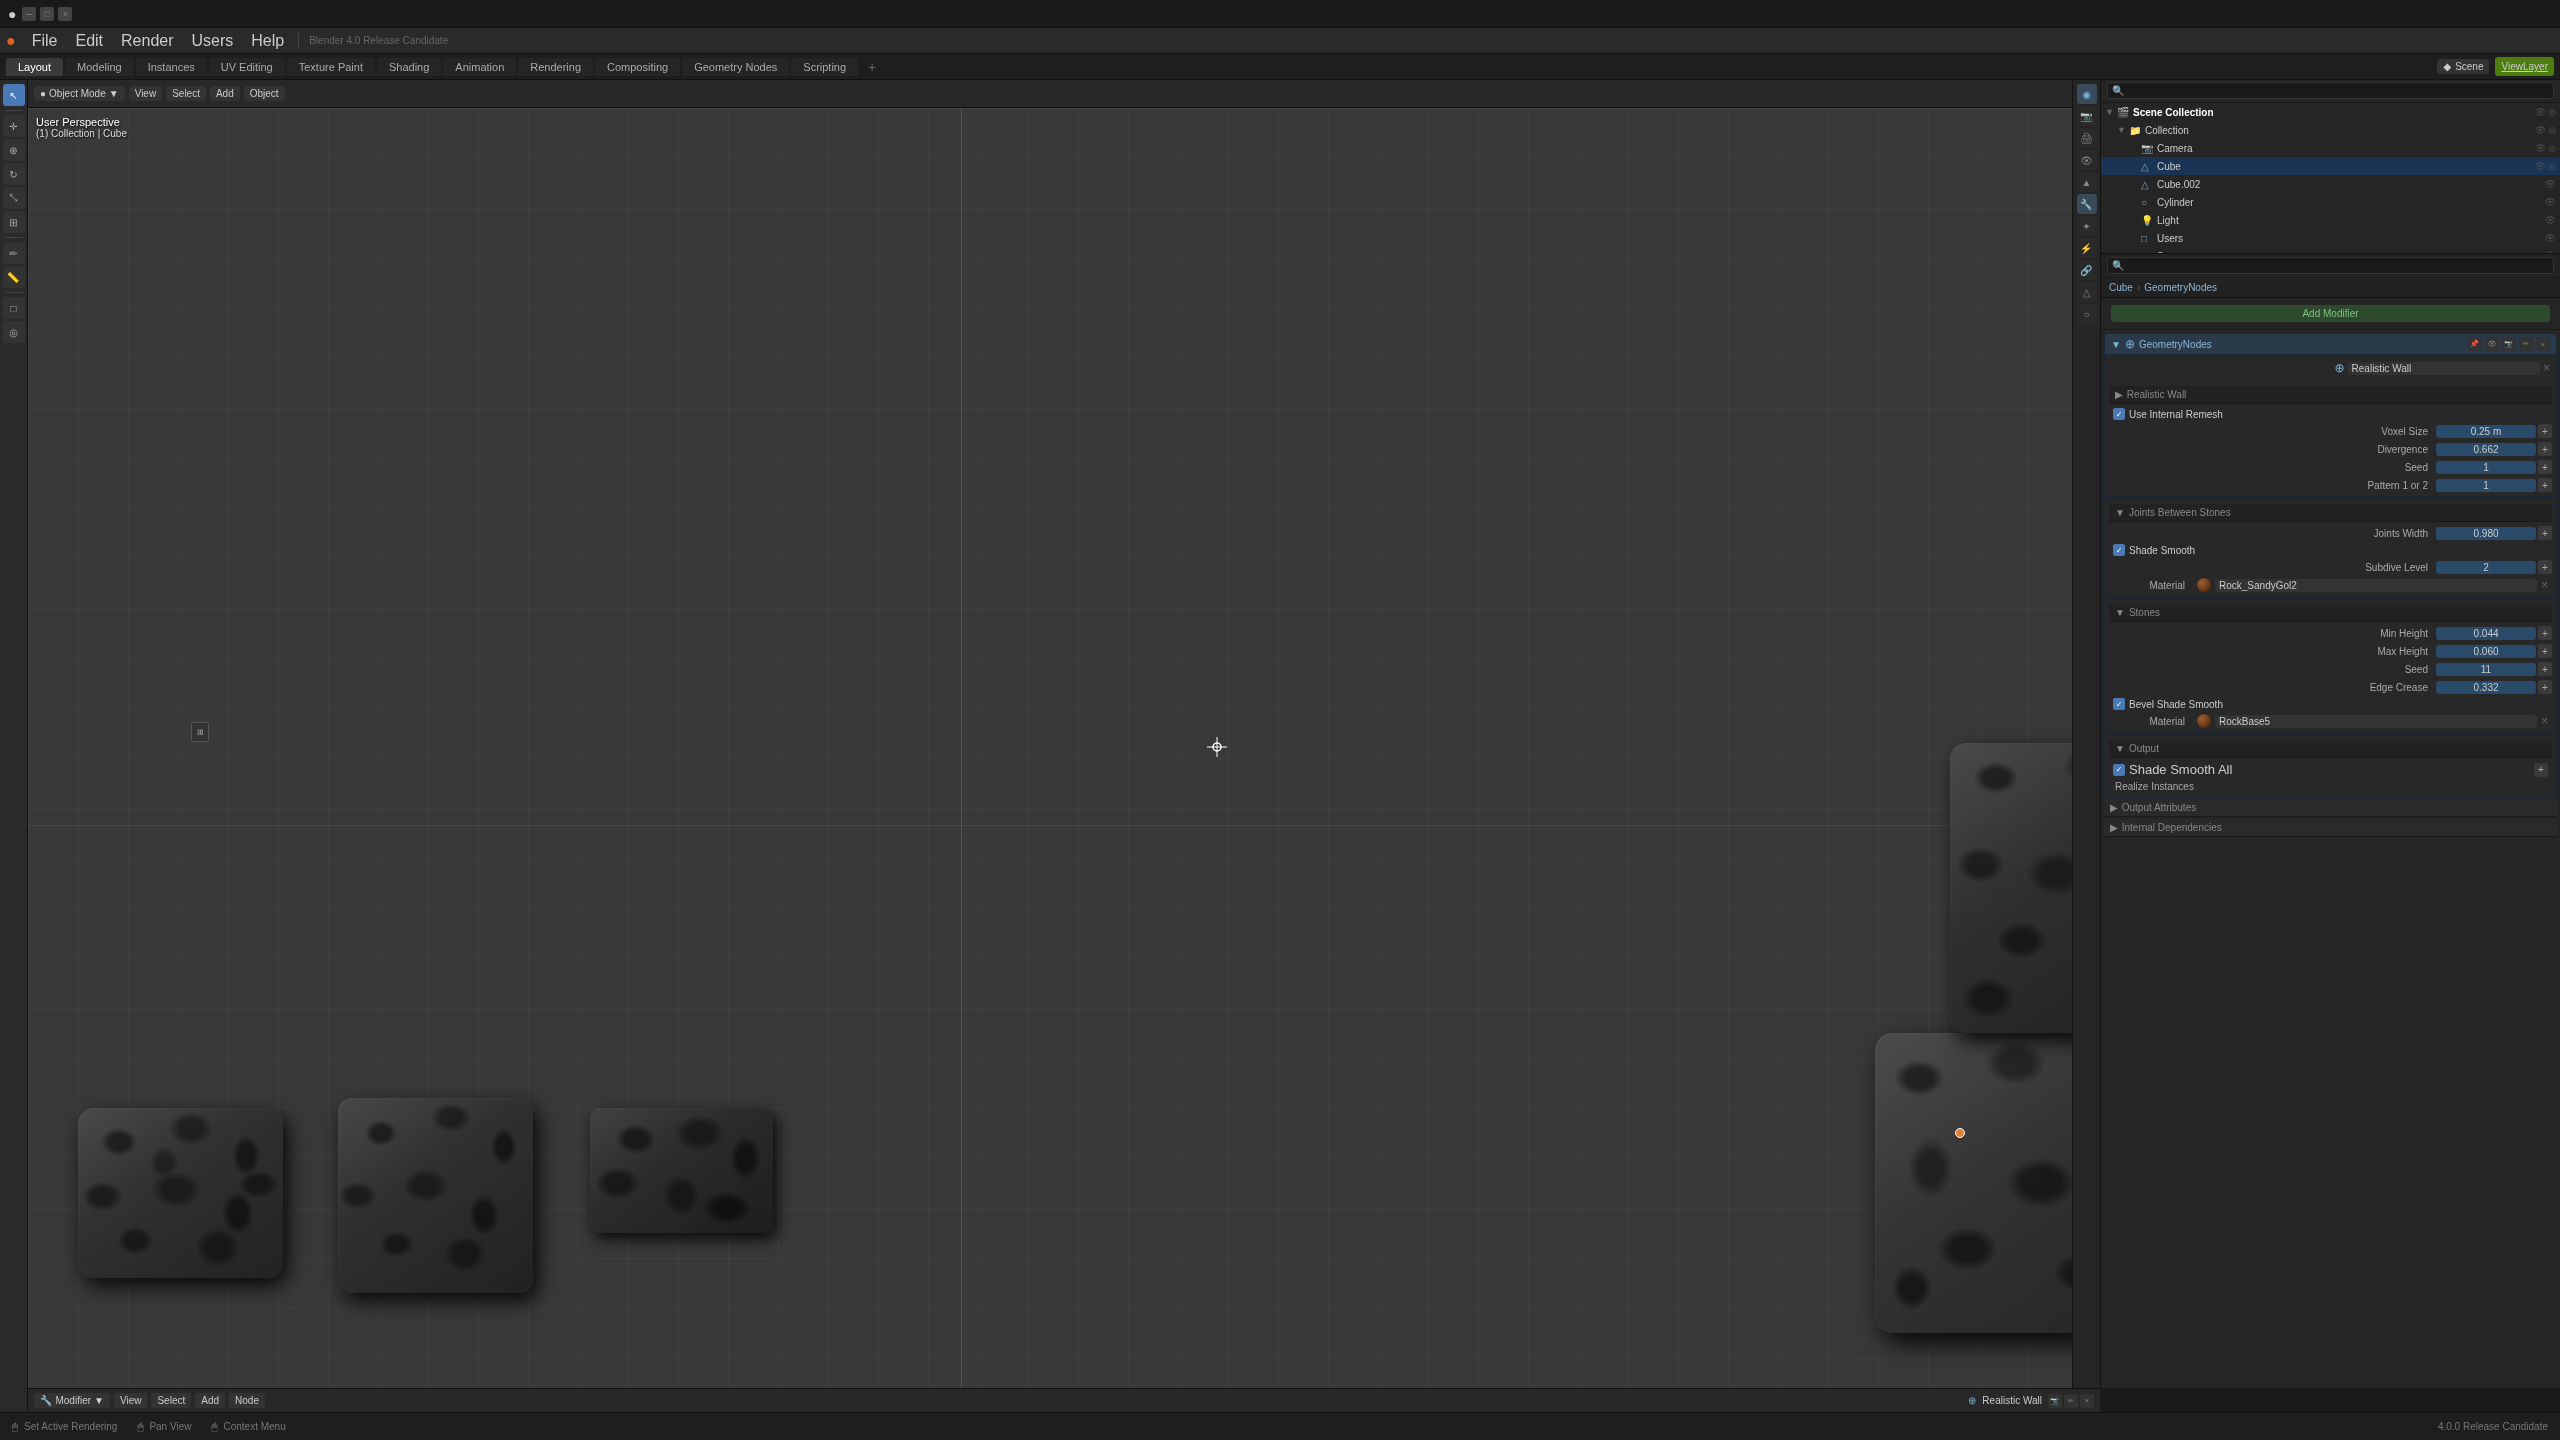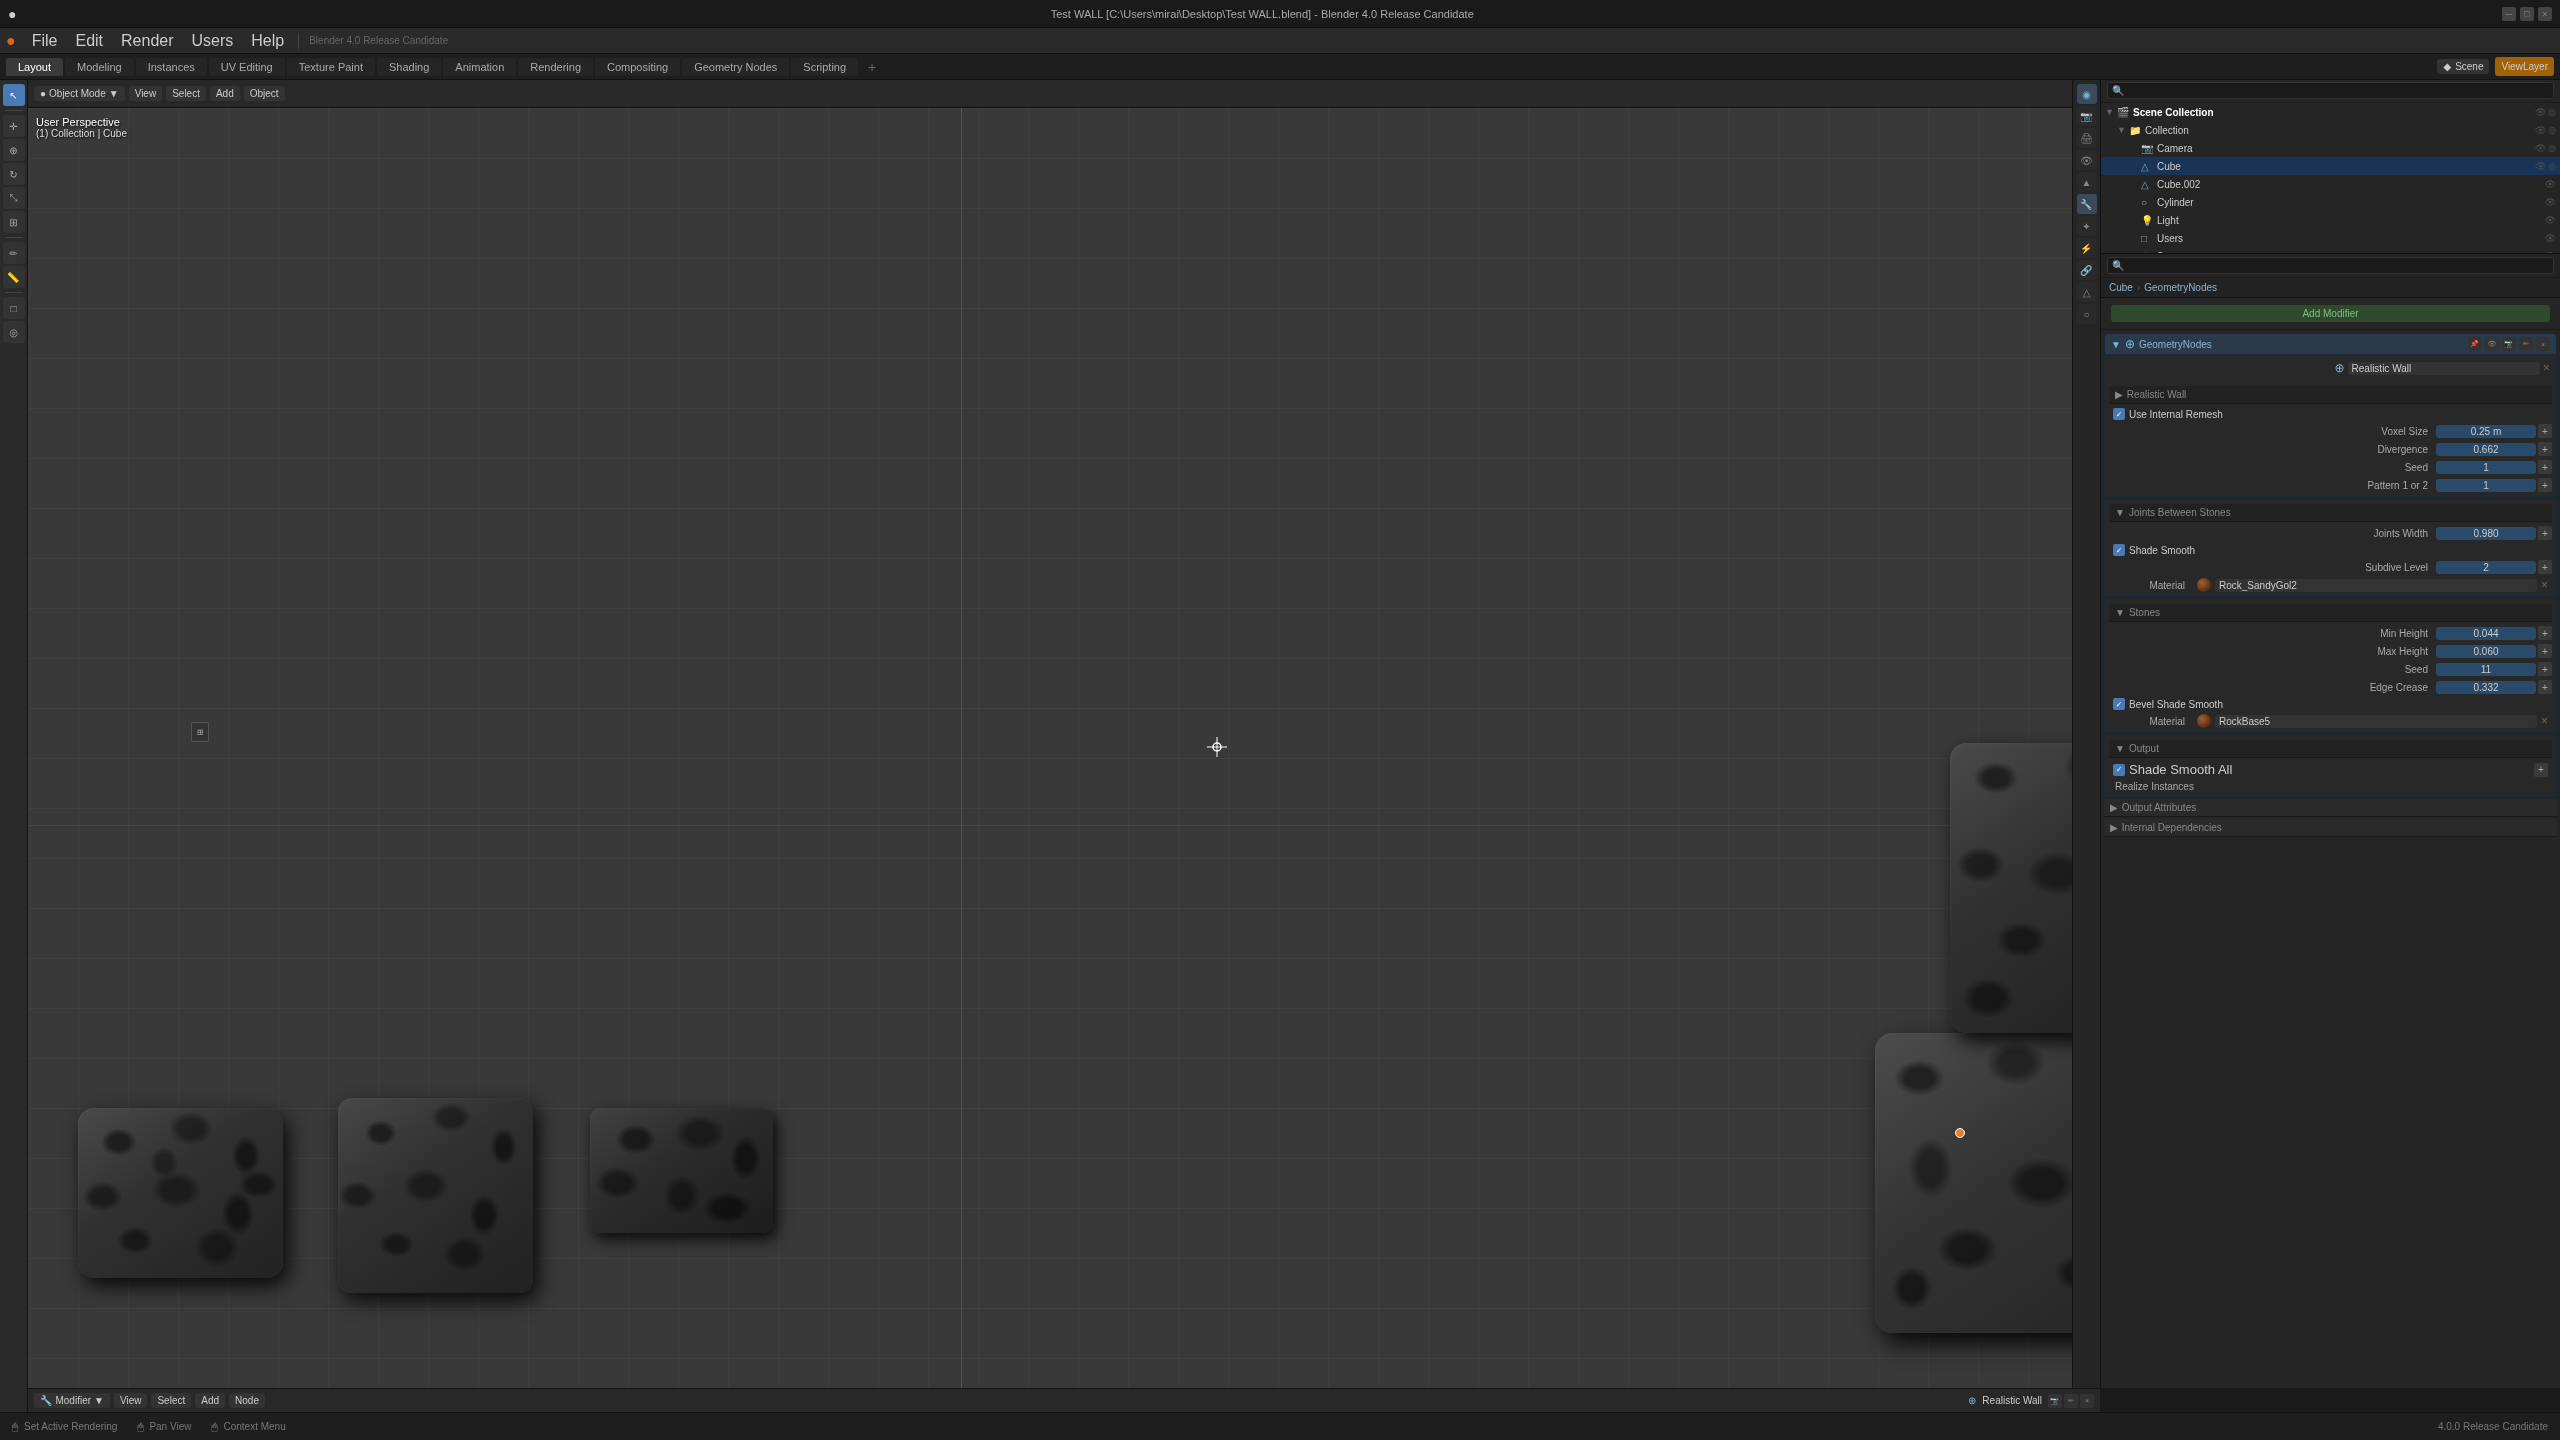--- a/index.html
+++ b/index.html
@@ -364,21 +364,20 @@
       color: #aaa;
       cursor: pointer;
       margin-left: 2px;
     }
   </style>
 </head>
 <body>
 
 <div id="titlebar">
   <span style="font-size:14px;margin-right:6px;">●</span>
-  <span style="font-size:11px;color:#aaa;flex:1;text-align:center;">Test WALL [C:\Users\mirai\Desktop\Test WALL.blend] - Blender 4.0 Release Candidate</span>
   <div style="display:flex;gap:4px;">
     <div style="width:14px;height:14px;background:#444;border-radius:2px;display:flex;align-items:center;justify-content:center;font-size:9px;color:#888;cursor:pointer;">─</div>
     <div style="width:14px;height:14px;background:#444;border-radius:2px;display:flex;align-items:center;justify-content:center;font-size:9px;color:#888;cursor:pointer;">□</div>
     <div style="width:14px;height:14px;background:#444;border-radius:2px;display:flex;align-items:center;justify-content:center;font-size:9px;color:#888;cursor:pointer;">×</div>
   </div>
 </div>
 
 <div id="menubar">
   <span style="font-size:16px;margin-right:6px;color:#e06020;">●</span>
   <span class="menu-item">File</span>
@@ -402,21 +401,21 @@
   <span class="ws-tab">Compositing</span>
   <span class="ws-tab">Geometry Nodes</span>
   <span class="ws-tab">Scripting</span>
   <span style="padding:3px 8px;font-size:14px;color:#666;cursor:pointer;">+</span>
 
   <div style="margin-left:auto;display:flex;align-items:center;gap:6px;">
     <div style="display:flex;align-items:center;gap:4px;background:#333;border-radius:3px;padding:2px 6px;font-size:10px;color:#ccc;cursor:pointer;">
       <span>◆</span>
       <span>Scene</span>
     </div>
-    <div style="display:flex;align-items:center;gap:4px;background:#a16207;border-radius:3px;padding:4px 6px;font-size:10px;color:#ccc;cursor:pointer;">
+    <div style="display:flex;align-items:center;gap:4px;background:#4d7c0f;border-radius:3px;padding:4px 6px;font-size:10px;color:#ccc;cursor:pointer;text-decoration:underline;">
       <span>ViewLayer</span>
     </div>
   </div>
 </div>
 
 <div id="left-toolbar">
   <div class="tool-btn active">↖</div>
   <div class="tool-separator"></div>
   <div class="tool-btn">✛</div>
   <div class="tool-btn">⊕</div>

